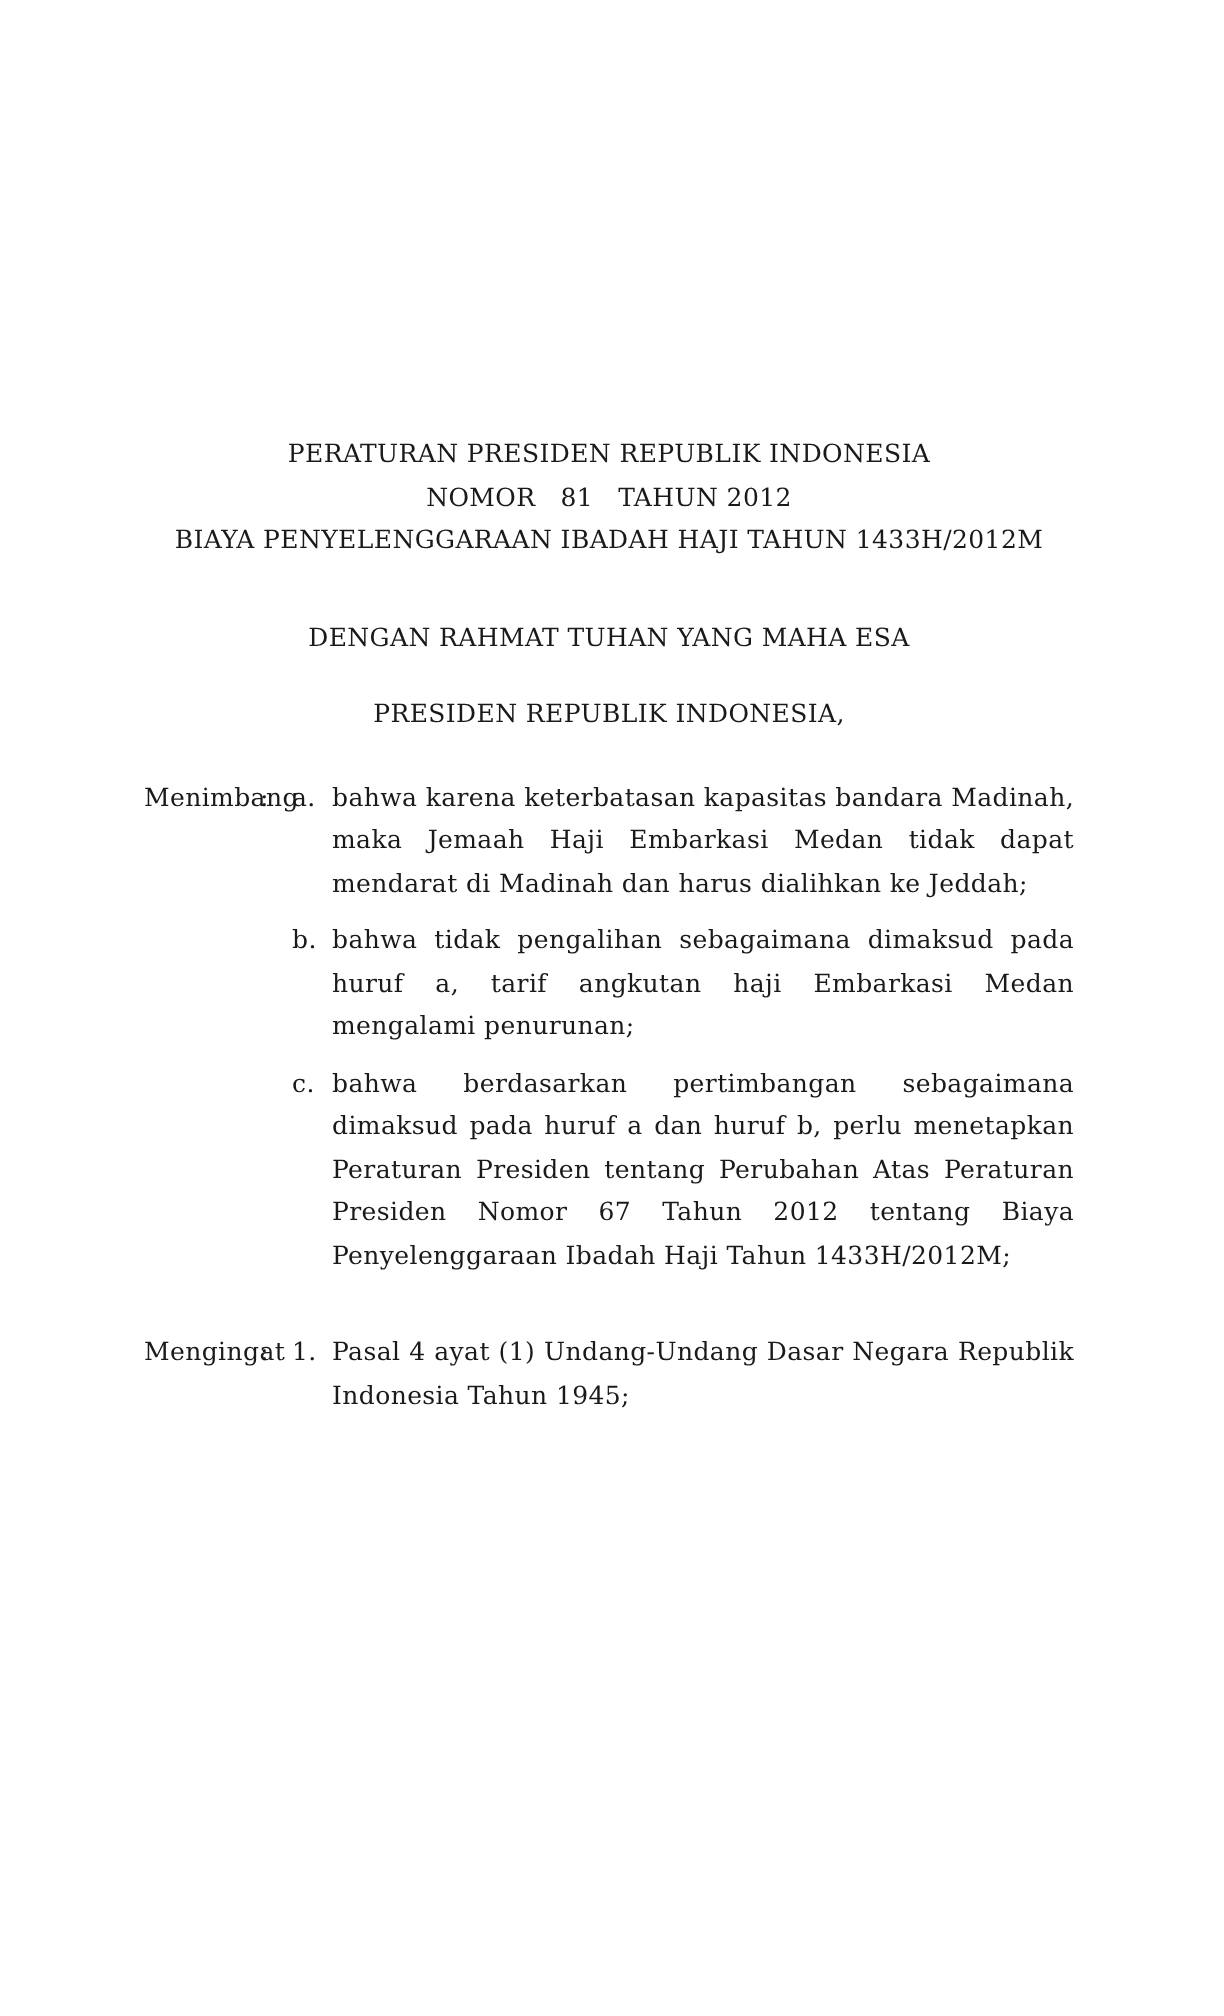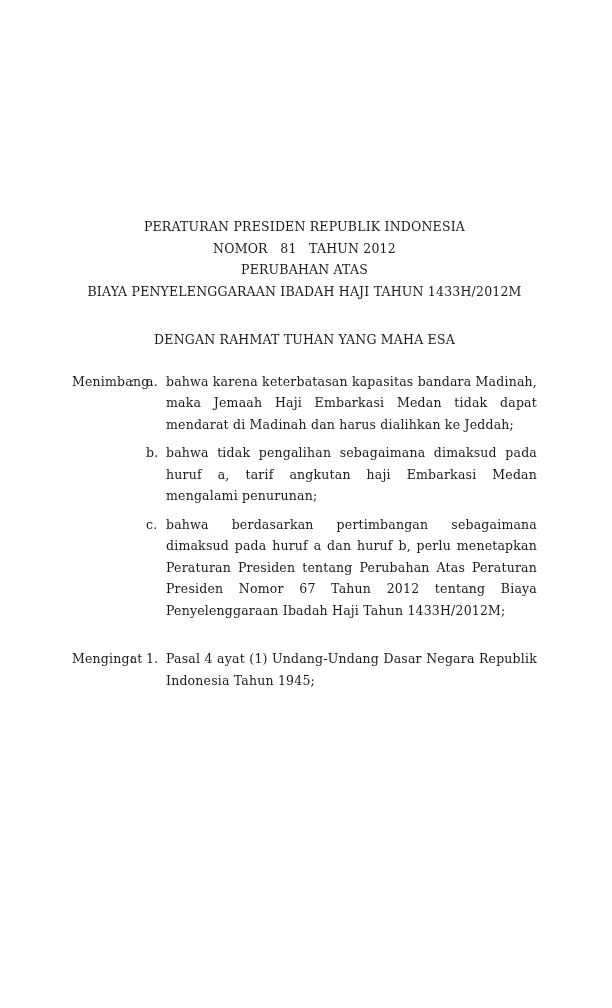--- a/index.html
+++ b/index.html
@@ -83,26 +83,26 @@
   }
 </style>
 </head>
 <body>
 
 <div class="page">
 
   <div class="title-block">
     <div class="title-line">PERATURAN PRESIDEN REPUBLIK INDONESIA</div>
     <div class="title-line">NOMOR   81   TAHUN 2012</div>
-    <div class="title-line">PERUBAHAN ATAS</div>
     <div class="title-line">BIAYA PENYELENGGARAAN IBADAH HAJI TAHUN 1433H/2012M</div>
   </div>
 
   <div class="center-line rahmat">DENGAN RAHMAT TUHAN YANG MAHA ESA</div>
 
+  <div class="center-line presiden">PRESIDEN REPUBLIK INDONESIA,</div>
 
   <div class="clause clause-menimbang">
     <div class="clause-term">Menimbang</div>
     <div class="clause-sep">:</div>
     <div class="clause-items">
       <div class="clause-item">
         <div class="item-label">a.</div>
         <div class="item-text">bahwa karena keterbatasan kapasitas bandara Madinah, maka Jemaah Haji Embarkasi Medan tidak dapat mendarat di Madinah dan harus dialihkan ke Jeddah;</div>
       </div>
       <div class="clause-item">

